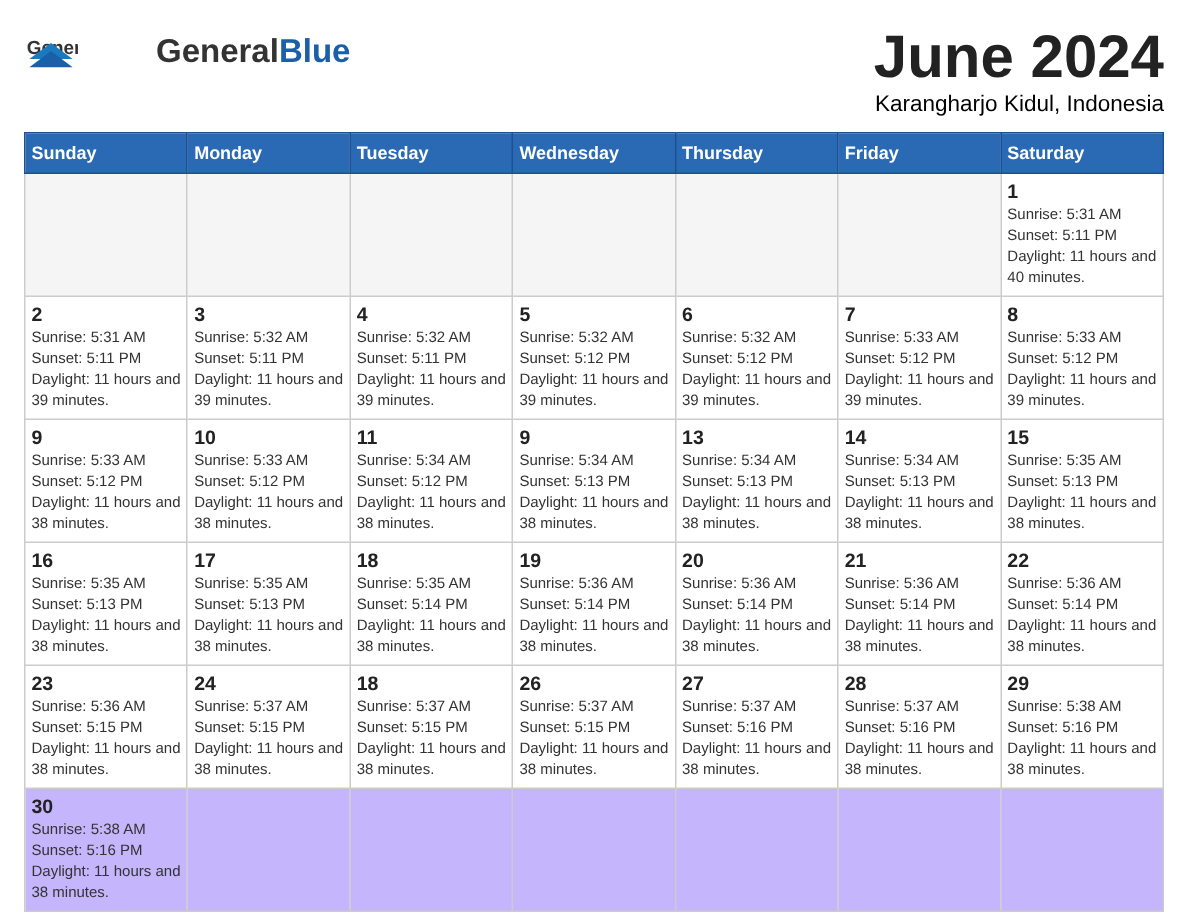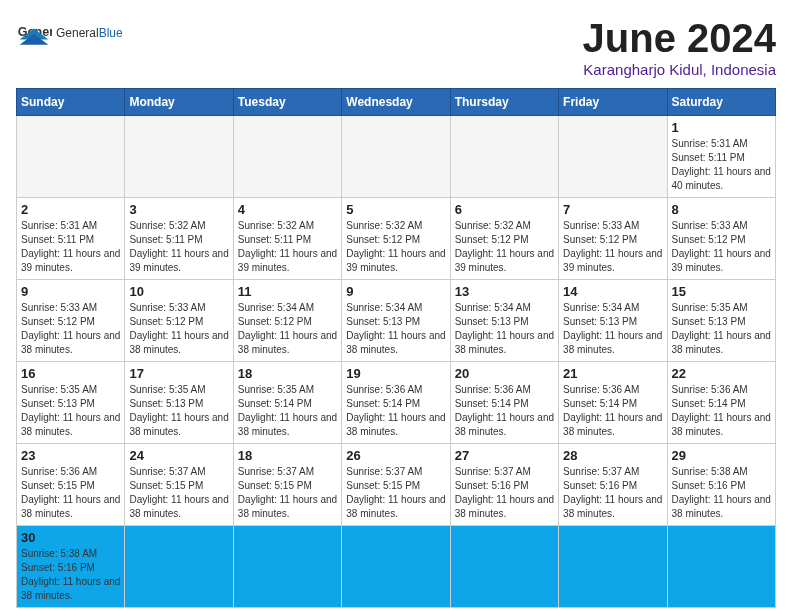--- a/index.html
+++ b/index.html
@@ -15,43 +15,44 @@
       justify-content: space-between;
       align-items: flex-start;
       margin-bottom: 10px;
     }
     .logo {
       display: flex;
       align-items: center;
       gap: 4px;
     }
     .logo-text {
-      font-size: 12px;
-      font-weight: normal;
+      font-size: 22px;
+      font-weight: bold;
       color: #333;
       line-height: 1.1;
+      margin-left: 48px;
     }
     .logo-text span {
       color: #1a5fa8;
     }
     .logo-icon {
       width: 36px;
       height: 36px;
     }
     .title-section {
       text-align: right;
     }
     .month-title {
       font-size: 40px;
       font-weight: bold;
       color: #222;
     }
     .location {
       font-size: 15px;
-      color: #4c1d95;
+      color: #000000;
     }
     table {
       width: 100%;
       border-collapse: collapse;
       table-layout: fixed;
     }
     thead tr th {
       background-color: #2a6ab5;
       color: #fff;
       font-size: 12px;
@@ -63,21 +64,21 @@
     tbody tr td {
       border: 1px solid #ccc;
       vertical-align: top;
       padding: 4px;
       font-size: 9.5px;
       color: #333;
       height: 72px;
       background: #fff;
     }
     tbody tr:last-child td {
-      background: #0ea5e9;
+      background: #c4b5fd;
     }
     .day-number {
       font-size: 13px;
       font-weight: bold;
       color: #222;
       display: block;
       margin-bottom: 2px;
     }
     .cell-info {
       font-size: 10px;

